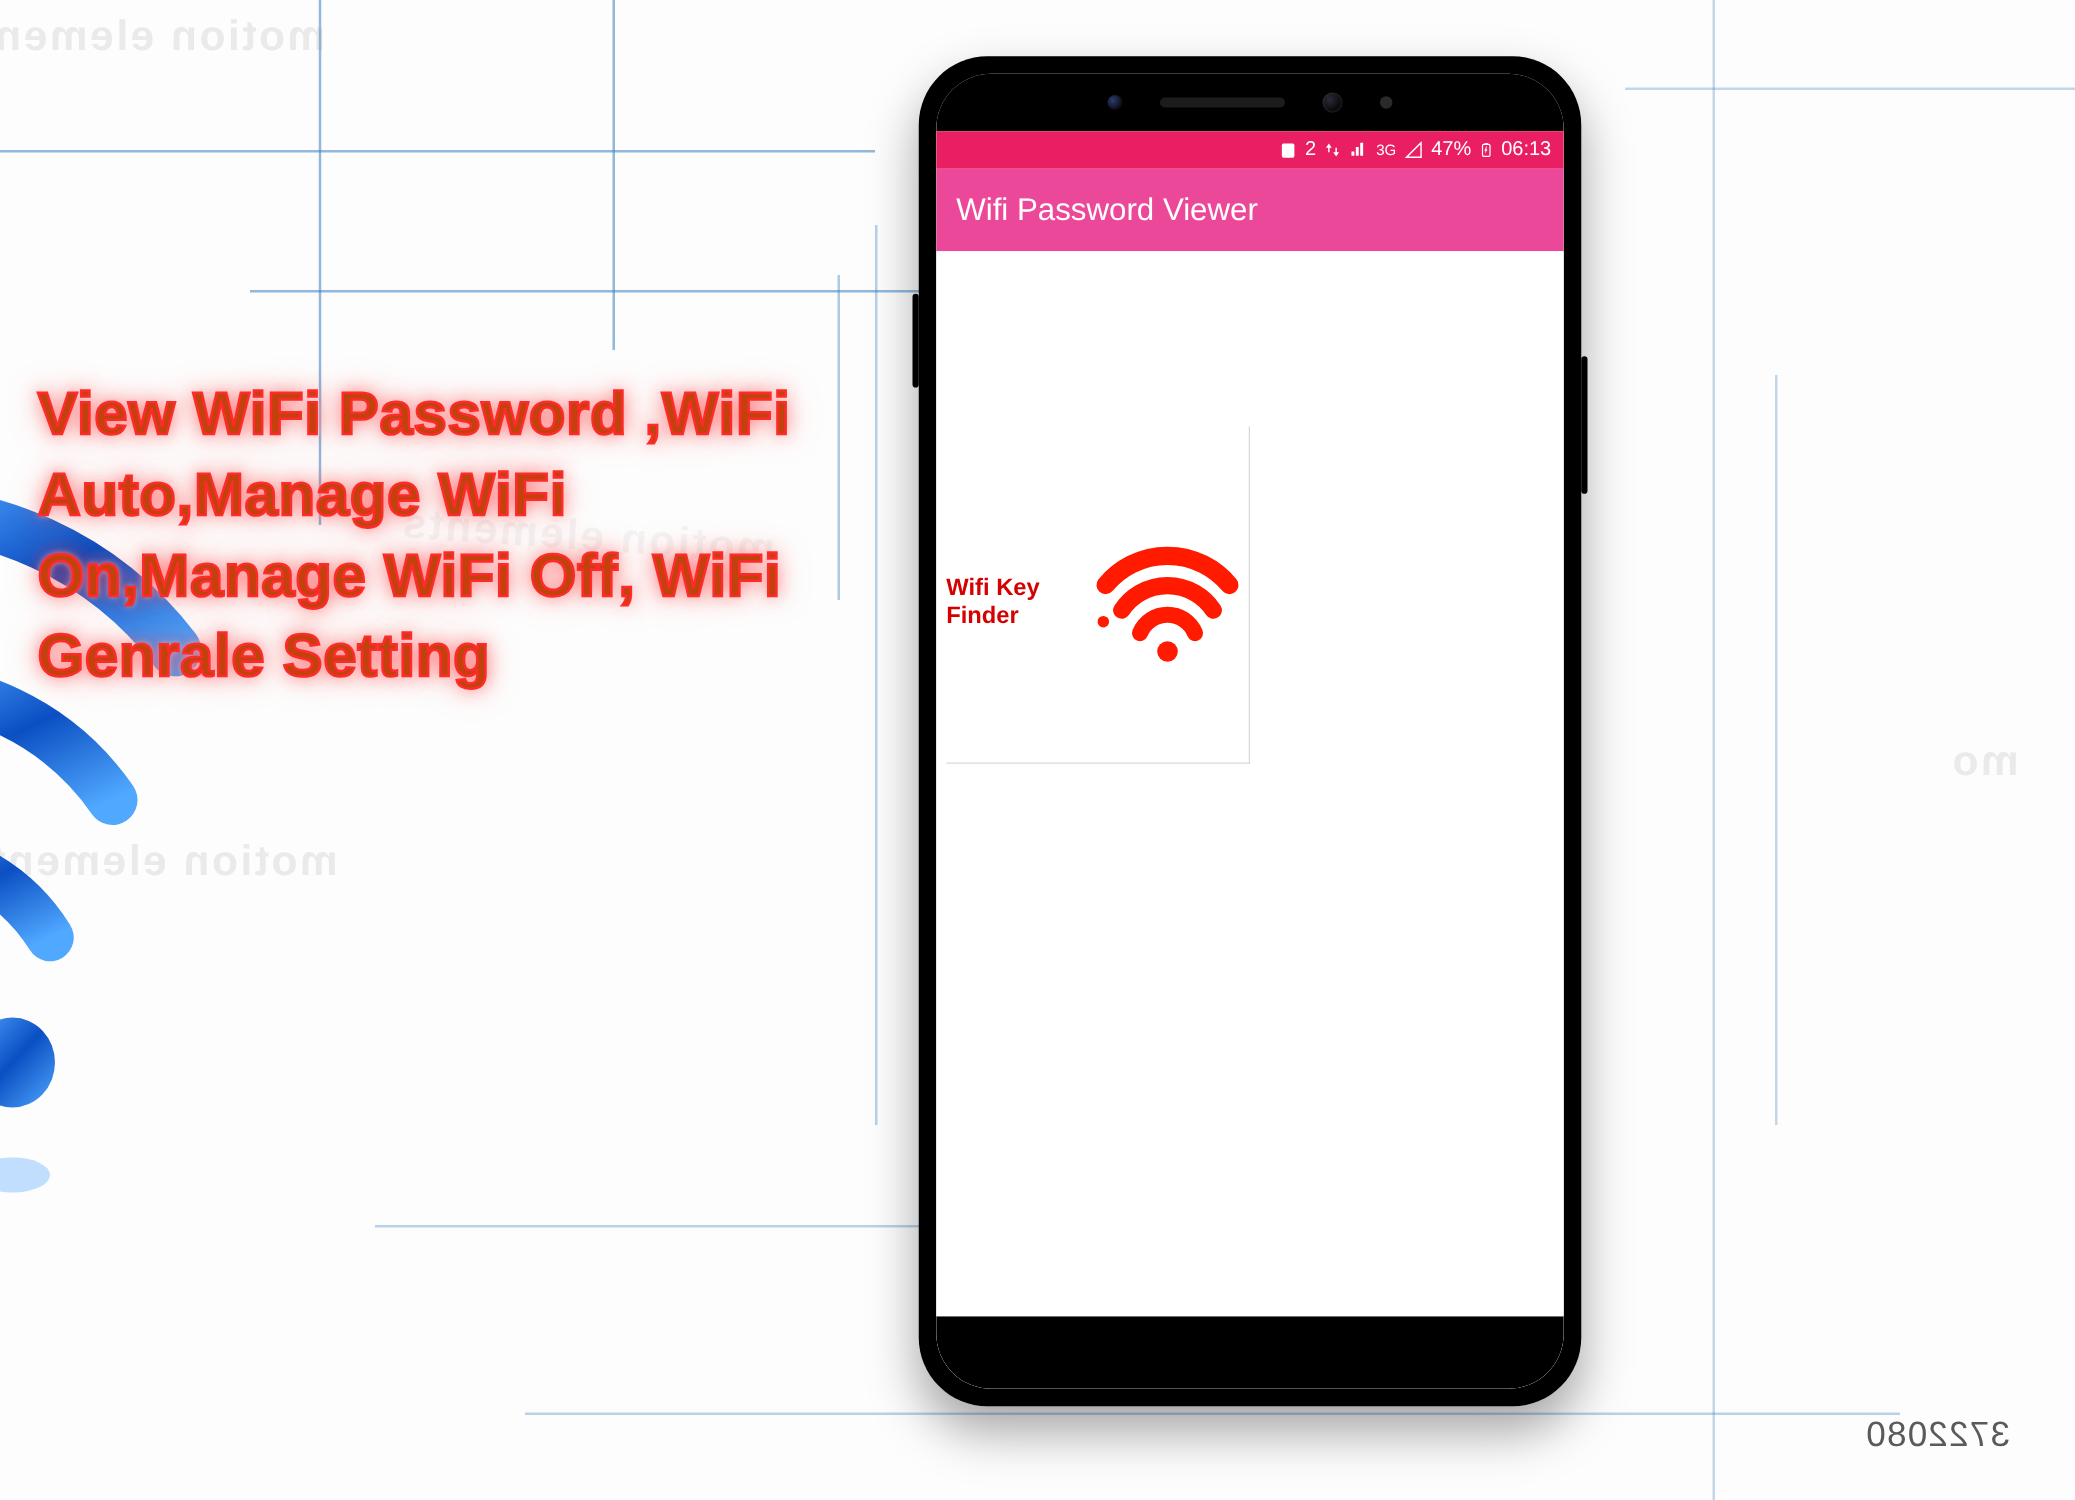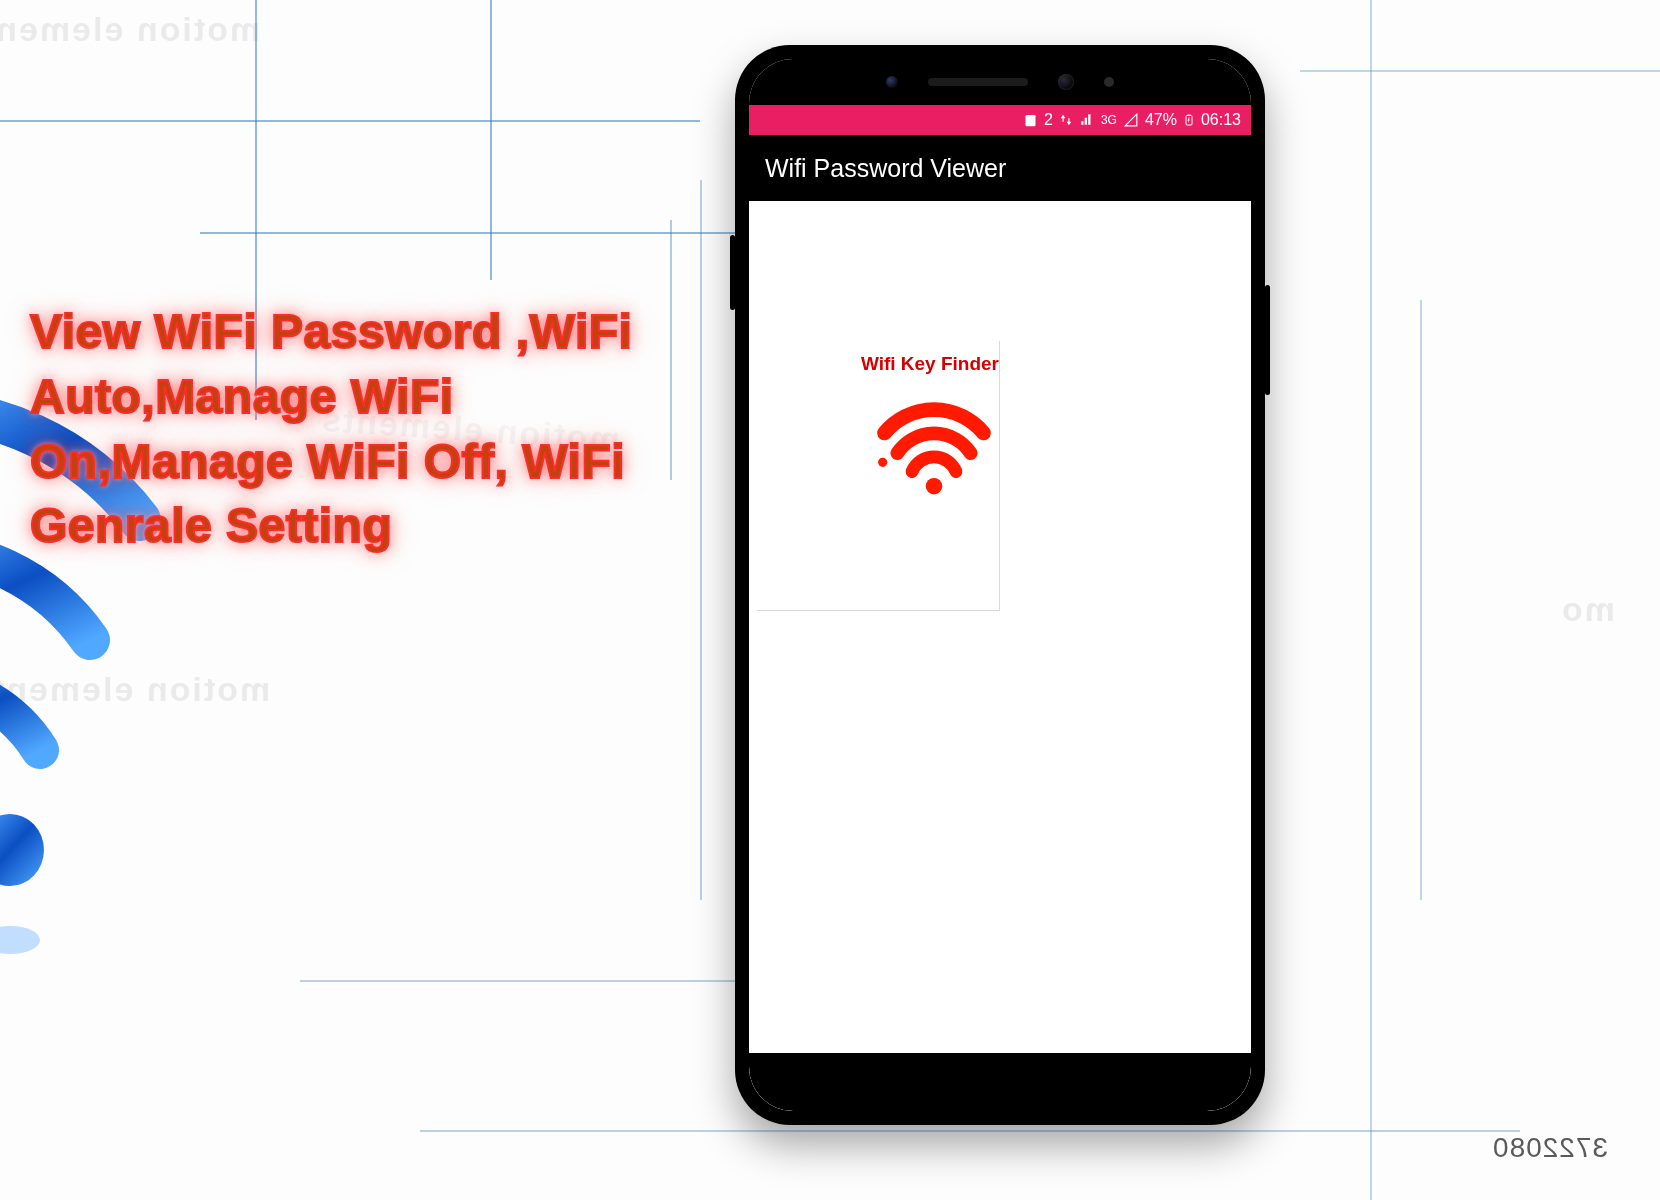--- a/index.html
+++ b/index.html
@@ -132,21 +132,21 @@
     padding: 0 10px;
     font-size: 16px;
     font-weight: 500;
   }
   .status-bar .ico { display: inline-flex; align-items: center; }
   .status-bar svg { fill: #fff; }
 
   
   .action-bar {
     height: 66px;
-    background: #000000;
+    background: #ec4899;
     color: #fff;
     display: flex;
     align-items: center;
     padding: 0 16px;
     font-size: 25px;
     font-weight: 400;
   }
 
   
   .content {
@@ -157,22 +157,22 @@
   }
   .grid {
     display: grid;
     grid-template-columns: 1fr 1fr;
     grid-template-rows: 1fr 1fr;
     height: 540px;
     margin: 0 8px;
   }
   .tile {
     display: flex;
-    flex-direction: column;
-    align-items: flex-end;
+    flex-direction: row;
+    align-items: center;
     justify-content: flex-start;
     gap: 14px;
     position: relative;
     cursor: pointer;
     padding-top: 12px;
   }
   .tile-label {
     color: #d50000;
     font-size: 19px;
     font-weight: 800;

